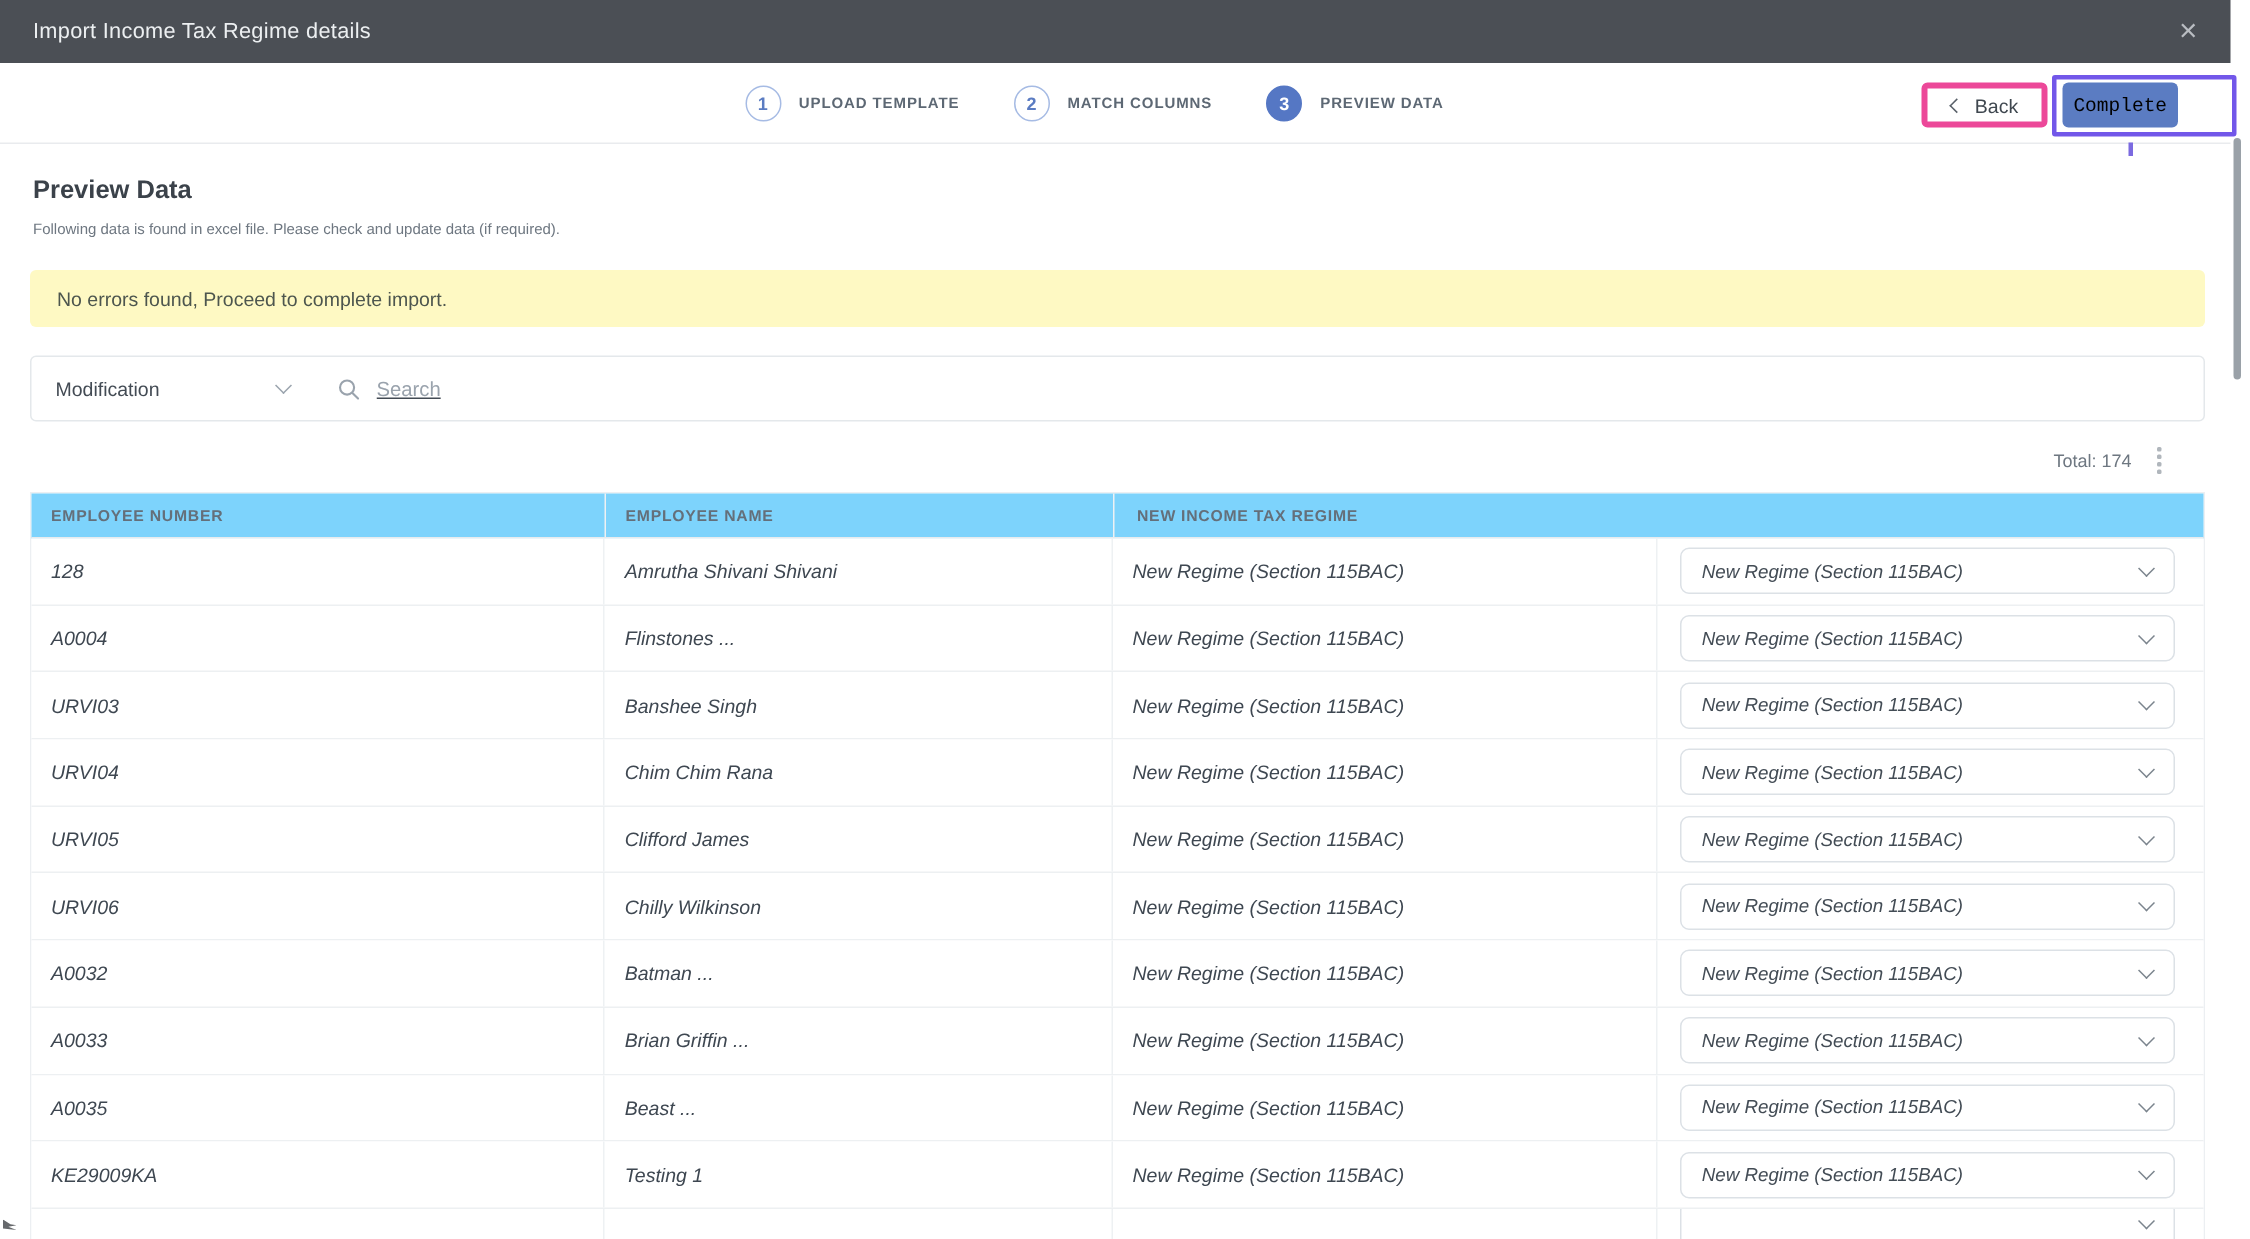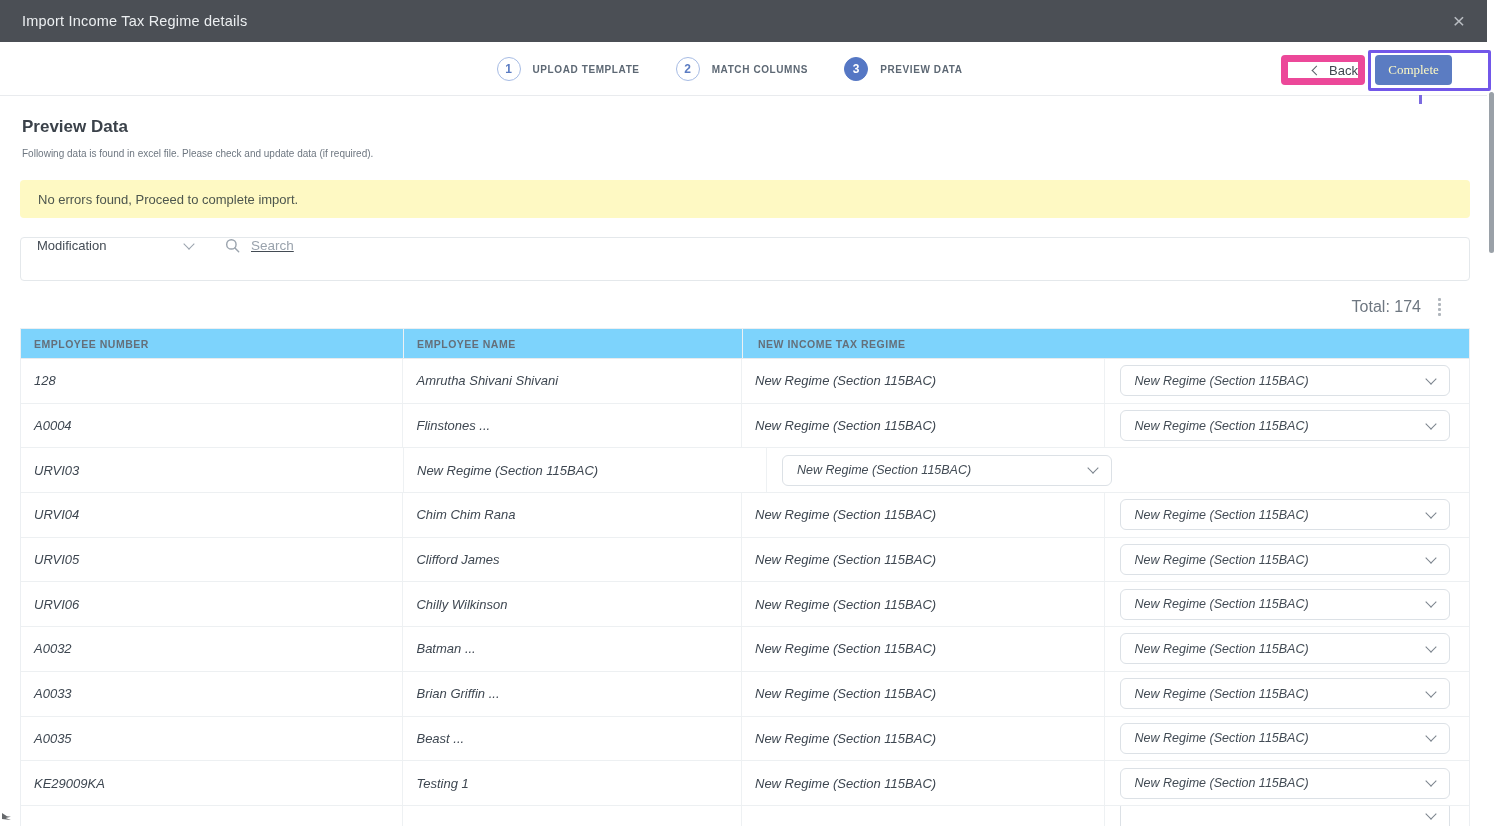--- a/index.html
+++ b/index.html
@@ -20,58 +20,58 @@
   .stepper { position:absolute; left:50%; top:0; transform:translateX(-53%); height:54px;
              display:flex; align-items:center; gap:36px; }
   .step { display:flex; align-items:center; gap:12px; }
   .step .circle { width:24px; height:24px; border-radius:50%; border:1.5px solid #a6bbe4;
                   color:#5b7cc2; font-size:12px; font-weight:600;
                   display:flex; align-items:center; justify-content:center; background:#fff; }
   .step.active .circle { background:#5577c4; border-color:#5577c4; color:#fff; }
   .step .slabel { font-size:10px; font-weight:600; letter-spacing:.6px; color:#5d6874; }
 
   .btn-back { position:absolute; right:122px; top:13px; width:84px; height:30px; background:#fff;
-              border:7px solid #ec4899; border-radius:4px; display:flex; align-items:center;
-              justify-content:flex-end; gap:9px; font-size:13px; color:#3f474f; font-weight:500; }
+              border:4px solid #ec4899; border-radius:4px; display:flex; align-items:center;
+              justify-content:center; gap:9px; font-size:13px; color:#3f474f; font-weight:500; }
   .chev-left { width:7px; height:7px; border-left:1.6px solid #596069; border-bottom:1.6px solid #596069;
                transform:rotate(45deg); margin-top:1px; }
   .btn-complete { position:absolute; right:35px; top:13px; width:77px; height:30px;
-                  background:#5b7cc2; border:none; border-radius:4px; color:#fef9c3;
-                  font-size:13px; font-weight:500; font-family:Liberation Serif, serif; }
+                  background:#5b7cc2; border:none; border-radius:4px; color:#000000;
+                  font-size:13px; font-weight:500; font-family:Liberation Mono, monospace; }
 
   
   .annotation-box { position:absolute; left:1368px; top:50px; width:123px; height:41px;
                     border:3px solid #7257e9; border-radius:2px; pointer-events:none; z-index:50; }
   .annotation-caret { position:absolute; left:1419px; top:95px; width:3px; height:9px;
                       background:#7b6ae0; z-index:50; }
 
   
   .heading { position:absolute; left:22px; top:117px; font-size:17px; font-weight:700; color:#3b424a; }
   .subtitle { position:absolute; left:22px; top:148px; font-size:10px; color:#6e7781; }
   .banner { position:absolute; left:20px; top:180px; width:1450px; height:38px; background:#fef9c3;
             border-radius:4px; display:flex; align-items:center; padding-left:18px;
             font-size:13px; color:#4d564e; }
 
   
   .filterbar { position:absolute; left:20px; top:237px; width:1450px; height:44px; background:#fff;
-               border:1px solid #e4e8eb; border-radius:4px; display:flex; align-items:flex-start; }
+               border:1px solid #e4e8eb; border-radius:4px; display:flex; align-items:center; }
   .filter-select { width:187px; display:flex; align-items:center; justify-content:space-between;
                    padding:0 15px 0 16px; cursor:pointer; }
   .filter-select .fval { font-size:13px; color:#434b54; }
   .chev-down { width:8px; height:8px; border-right:1.5px solid #9aa3ad; border-bottom:1.5px solid #9aa3ad;
                transform:rotate(45deg); margin-top:-4px; }
   .vdivider { width:1px; background:#e4e8eb; }
   .searchbox { flex:1; display:flex; align-items:center; padding-left:16px; gap:11px; }
   .searchbox input { border:none; outline:none; flex:1; font-size:13.5px; color:#434b54;
                      font-family:"Liberation Sans",sans-serif; background:transparent;text-decoration:underline; }
   .searchbox input::placeholder { color:#9aa3ad; }
 
   
   .totalbar { position:absolute; top:296px; right:57px; height:22px; display:flex; align-items:center; gap:15px; }
-  .total-label { font-size:16px; color:#6e7781; }
+  .total-label { font-size:12px; color:#6e7781; }
   .kebab { display:flex; flex-direction:column; gap:2px; padding:2px; cursor:pointer; }
   .kebab i { width:3px; height:3px; background:#b0b6bc; border-radius:1px; display:block; }
 
   
   .table { position:absolute; left:20px; top:328px; width:1450px;
            border-left:1px solid #eceff2; border-right:1px solid #eceff2; border-top:1px solid #eceff2; }
   .thead { display:flex; height:30px; background:#7dd3fc; border-bottom:1px solid #e8ebee; }
   .thead .cell { font-size:10.5px; font-weight:600; letter-spacing:.5px; color:#646f7a;
                  display:flex; align-items:center; }
   .cell { padding-left:13px; }
@@ -186,20 +186,21 @@
     <div class="cell c4">
       <div class="select">
         <span class="sval">New Regime (Section 115BAC)</span>
         <span class="chev-down"></span>
       </div>
     </div>
   </div>
 
   <div class="trow">
     <div class="cell c1">URVI03</div>
+    <div class="cell c2">Banshee Singh</div>
     <div class="cell c3">New Regime (Section 115BAC)</div>
     <div class="cell c4">
       <div class="select">
         <span class="sval">New Regime (Section 115BAC)</span>
         <span class="chev-down"></span>
       </div>
     </div>
   </div>
 
   <div class="trow">

